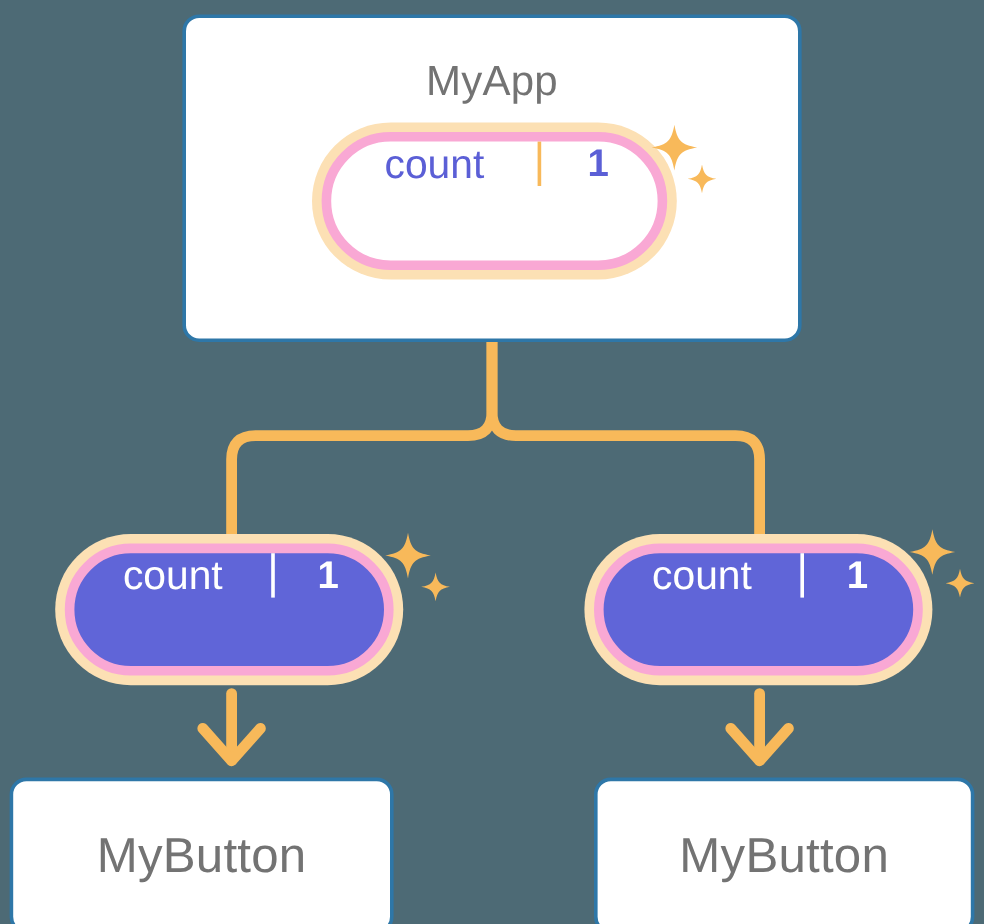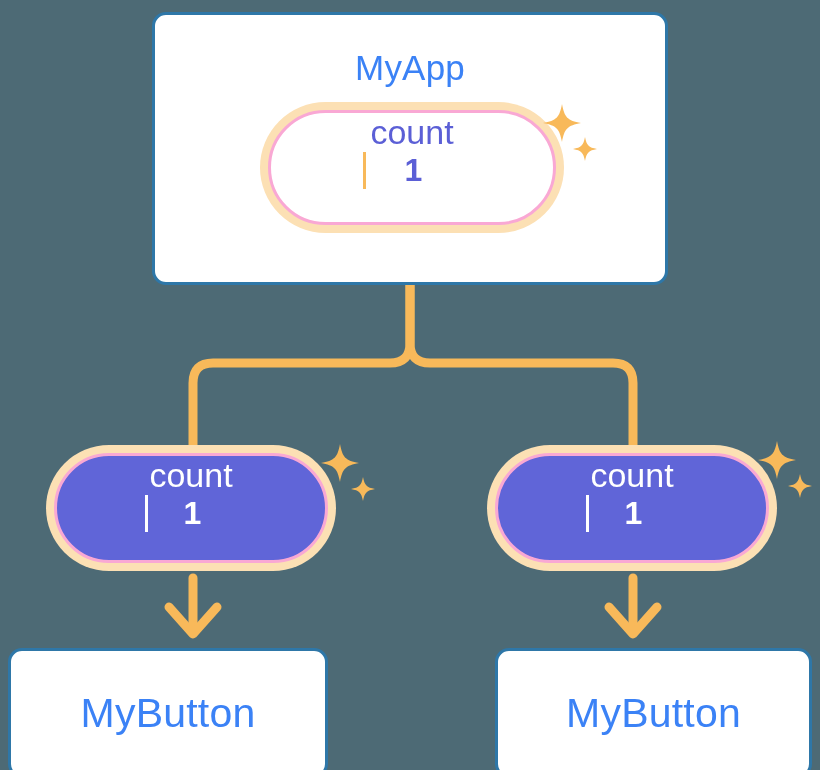--- a/index.html
+++ b/index.html
@@ -34,21 +34,21 @@
   
   .card {
     position: absolute;
     background: #ffffff;
     border: 3px solid #2e77a8;
     border-radius: 14px;
     box-sizing: border-box;
     z-index: 3;
   }
   .card-title {
-    color: #3b82f6;
+    color: #737373;
     font-size: 35px;
     font-weight: 400;
     letter-spacing: 0.2px;
     text-align: center;
     white-space: nowrap;
   }
 
   
   #app-card {
     left: 152px;
@@ -75,27 +75,26 @@
   .leaf-card .card-title { font-size: 41px; margin: 0; }
 
   
   .pill-wrap {
     position: absolute;
     z-index: 4;
   }
   .pill {
     position: relative;
     display: flex;
-    align-items: center;
-    border: 3px solid #f9a8d4;
+    align-items: flex-start;
+    border: 8px solid #f9a8d4;
     border-radius: 999px;
     box-sizing: border-box;
     
     box-shadow: 0 0 0 8px #fce0b4;
-    flex-direction: column;
   }
   .pill-key, .pill-val {
     display: flex;
     align-items: center;
     justify-content: center;
     box-sizing: border-box;
     white-space: nowrap;
   }
   .pill-key { font-size: 34px; font-weight: 400; }
   .pill-val { font-size: 32px; font-weight: 700; }

